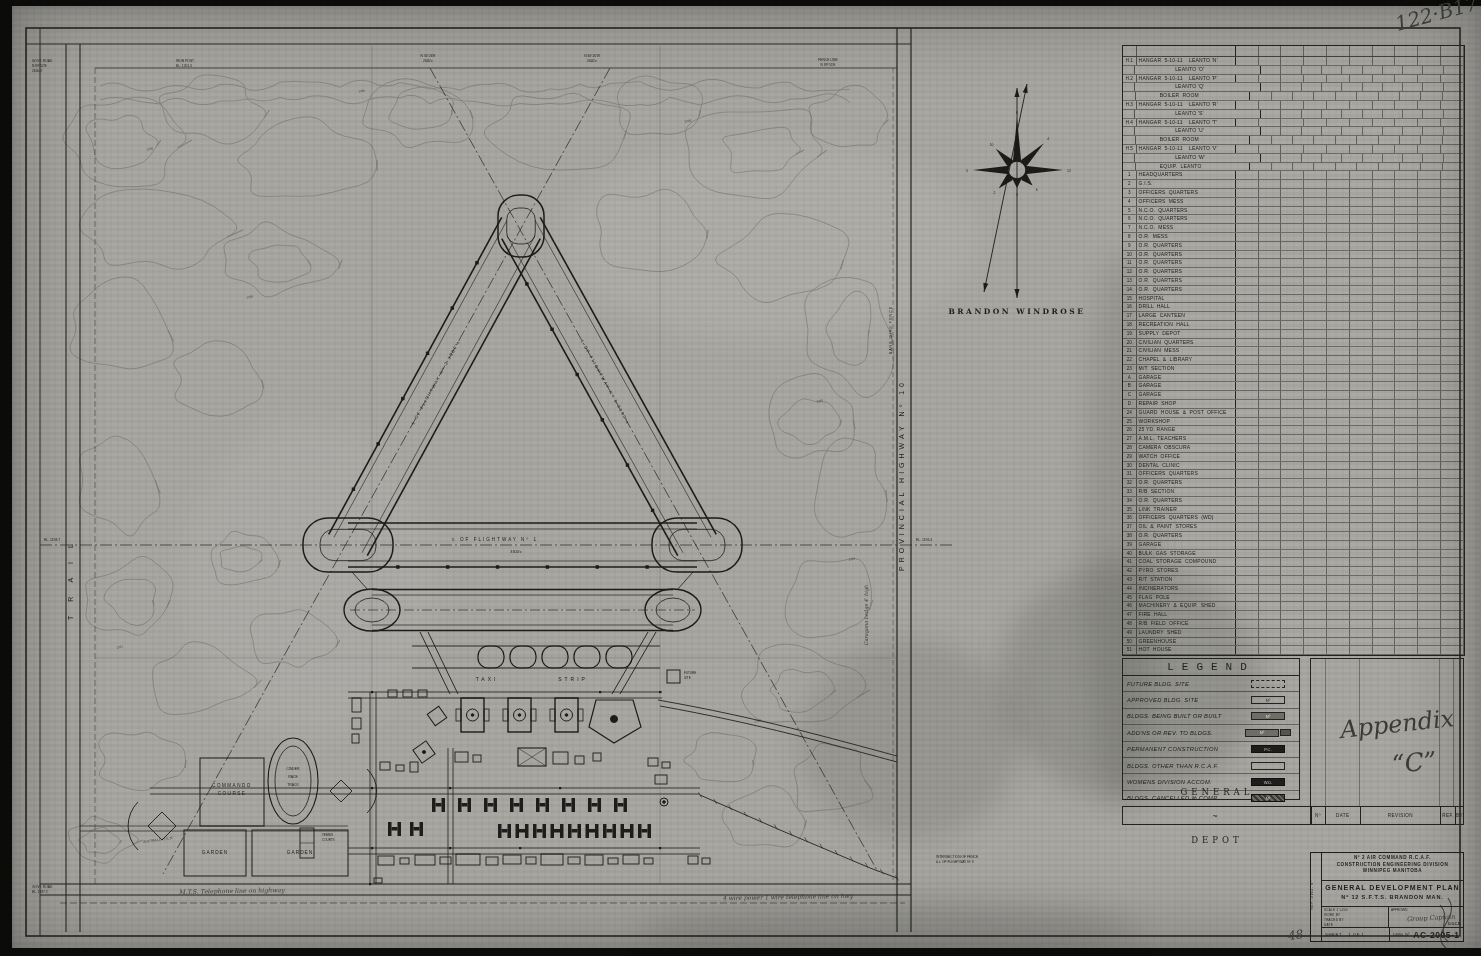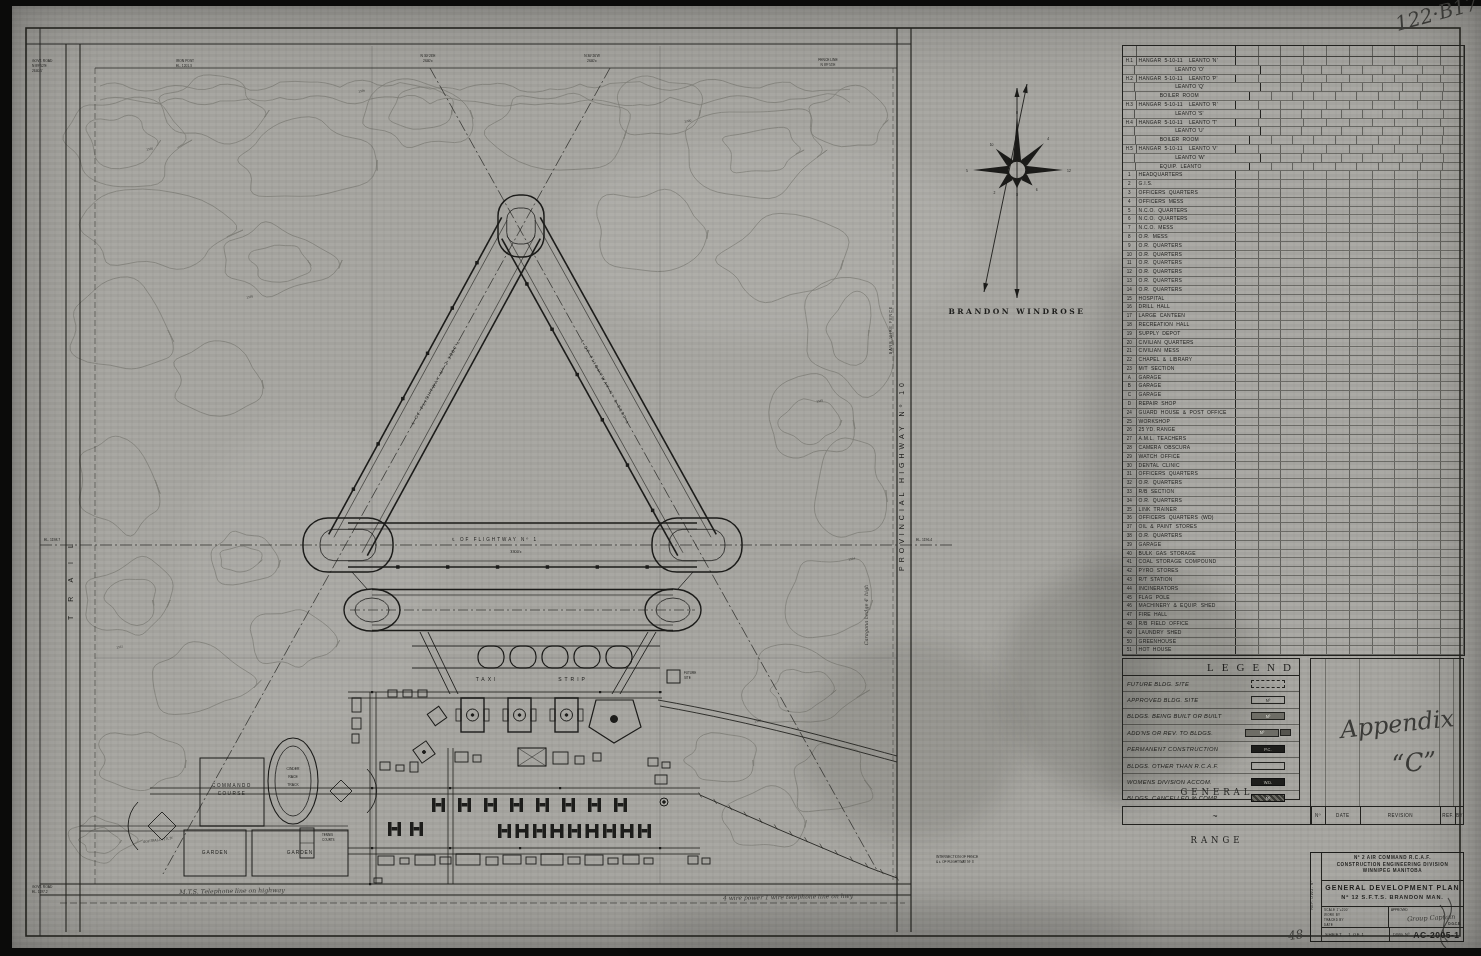--- a/index.html
+++ b/index.html
@@ -25,22 +25,22 @@
   .bl-head{display:flex;height:10px;border-bottom:.6px solid rgba(25,25,22,.7);}
   .bl-row{display:flex;height:7.8px;border-bottom:.5px solid rgba(30,30,26,.45);}
   .bl-no{width:13px;font-size:4.6px;line-height:7.8px;text-align:center;overflow:hidden;
          border-right:.6px solid rgba(25,25,22,.6);}
   .bl-name{width:99px;font-size:5px;line-height:7.8px;padding-left:2px;white-space:pre;overflow:hidden;
          border-right:1.1px solid #22221f;letter-spacing:.2px;}
   .bl-grid{width:22.5px;border-right:.5px solid rgba(30,30,26,.5);}
   .ind1{padding-left:24px;} .ind2{padding-left:40px;}
   
   #legend-box{left:1122px;top:658px;width:176px;height:140px;border:1.3px solid #22221f;}
-  #legend-title{height:16px;border-bottom:1.1px solid #22221f;text-align:right;
-    font-family:Liberation Serif, serif;font-size:11px;letter-spacing:8px;line-height:16px;}
+  #legend-title{height:16px;border-bottom:1.1px solid #22221f;text-align:center;
+    font-family:Liberation Mono, monospace;font-size:11px;letter-spacing:8px;line-height:16px;}
   .lg-row{display:flex;align-items:center;height:15.4px;border-bottom:.5px solid rgba(30,30,26,.5);}
   .lg-label{flex:1;font-size:5.8px;font-style:italic;letter-spacing:.3px;padding-left:4px;color:#22221f;}
   .lg-symwrap{width:62px;display:flex;justify-content:center;align-items:center;}
   .sym{width:34px;height:8px;display:flex;align-items:center;justify-content:center;
        font-size:4px;box-sizing:border-box;}
   .sym-dashed{border:1px dashed #22221f;}
   .sym-outline{border:1px solid #22221f;}
   .sym-filled{border:1px solid #22221f;background:#6e6d66;color:#e6e6df;}
   .sym-solid{border:1px solid #111;background:#1d1d1b;color:#c9c9c0;}
   .sym-hatched{border:1px solid #111;color:#ddd;
@@ -1518,21 +1518,21 @@
     <div class="rev-vline" style="left:48px;"></div>
     <div class="rev-vline" style="left:128px;"></div>
     <div class="rev-vline" style="left:142px;"></div>
   </div>
   <div class="abs hand" id="appendix1">Appendix</div>
   <div class="abs hand" id="appendix2">“C”</div>
 
   <div class="abs" id="gen-notes">
     <span style="font-family:'DejaVu Serif',serif;">GENERAL</span>
     <span>~</span>
-    <span style="font-family:'DejaVu Serif',serif;">RANGE</span>
+    <span style="font-family:'DejaVu Serif',serif;">DEPOT</span>
   </div>
   <div class="abs" id="rev-head">
     <div class="rev-cell" style="width:14px;">Nº</div>
     <div class="rev-cell" style="width:34px;">DATE</div>
     <div class="rev-cell" style="width:80px;">REVISION</div>
     <div class="rev-cell" style="width:14px;">REF.</div>
     <div class="rev-cell" style="flex:1;border-right:none;">BY</div>
   </div>
 
   <div class="abs" id="title-block">

